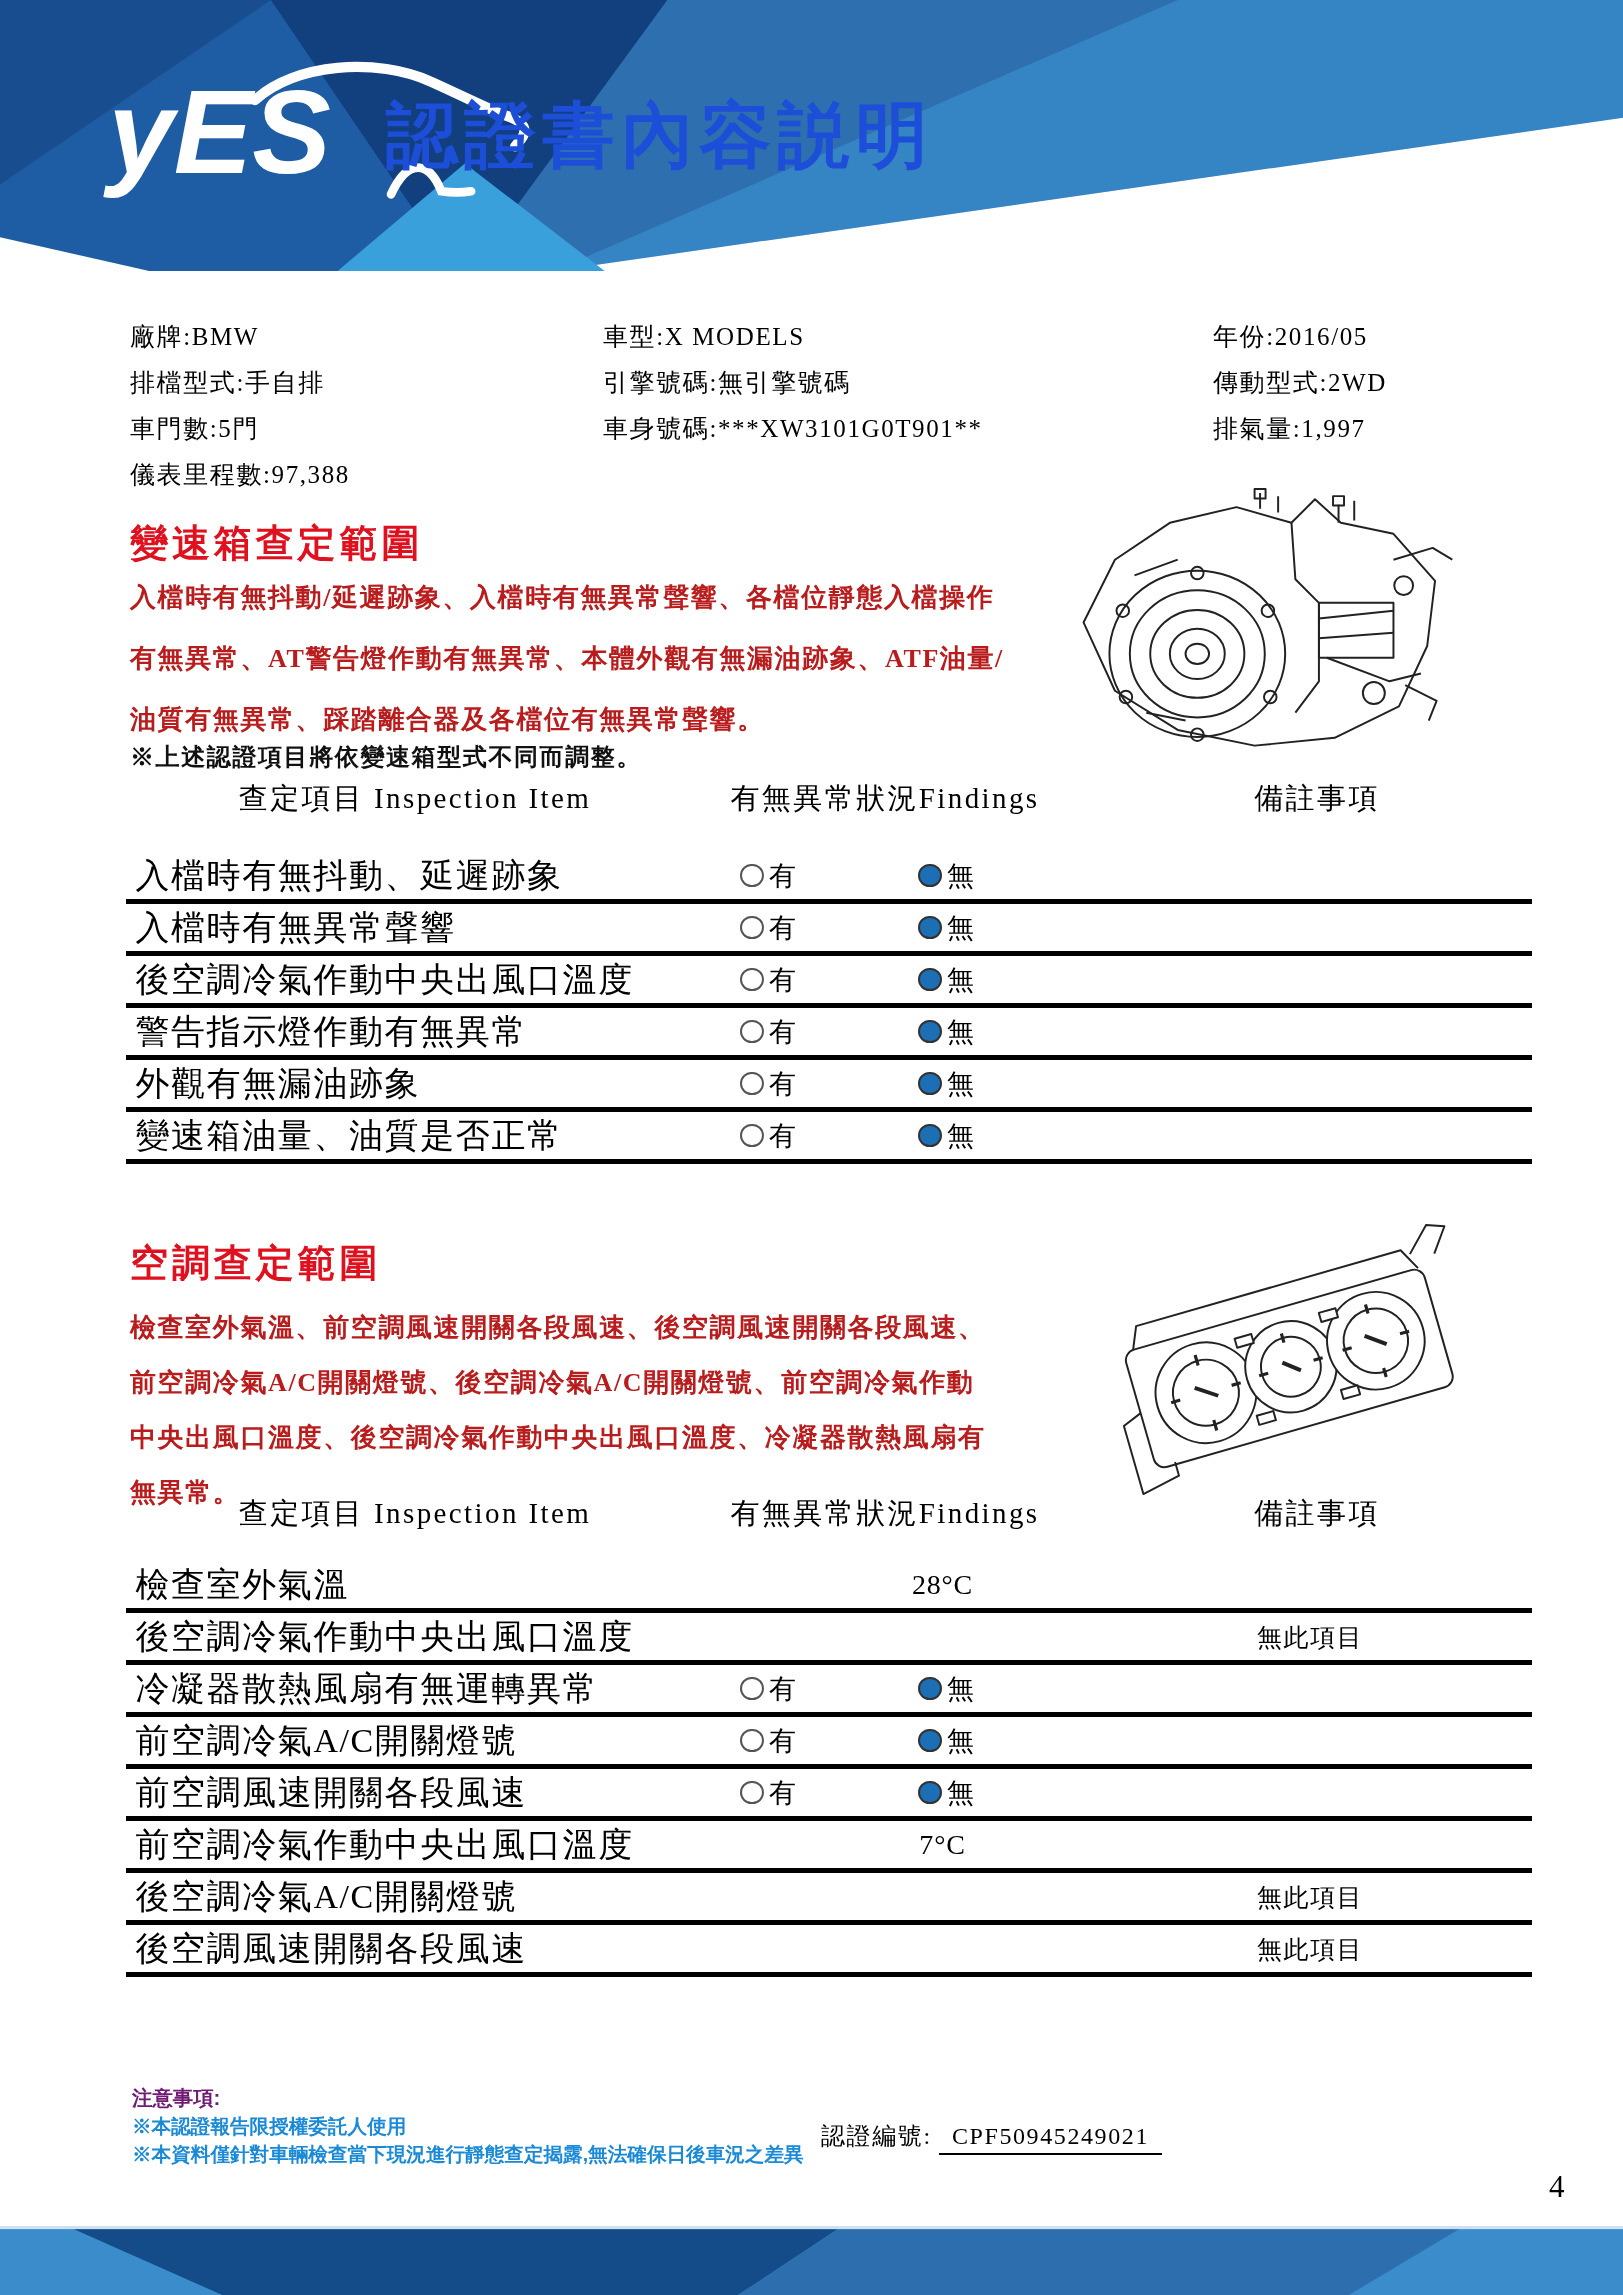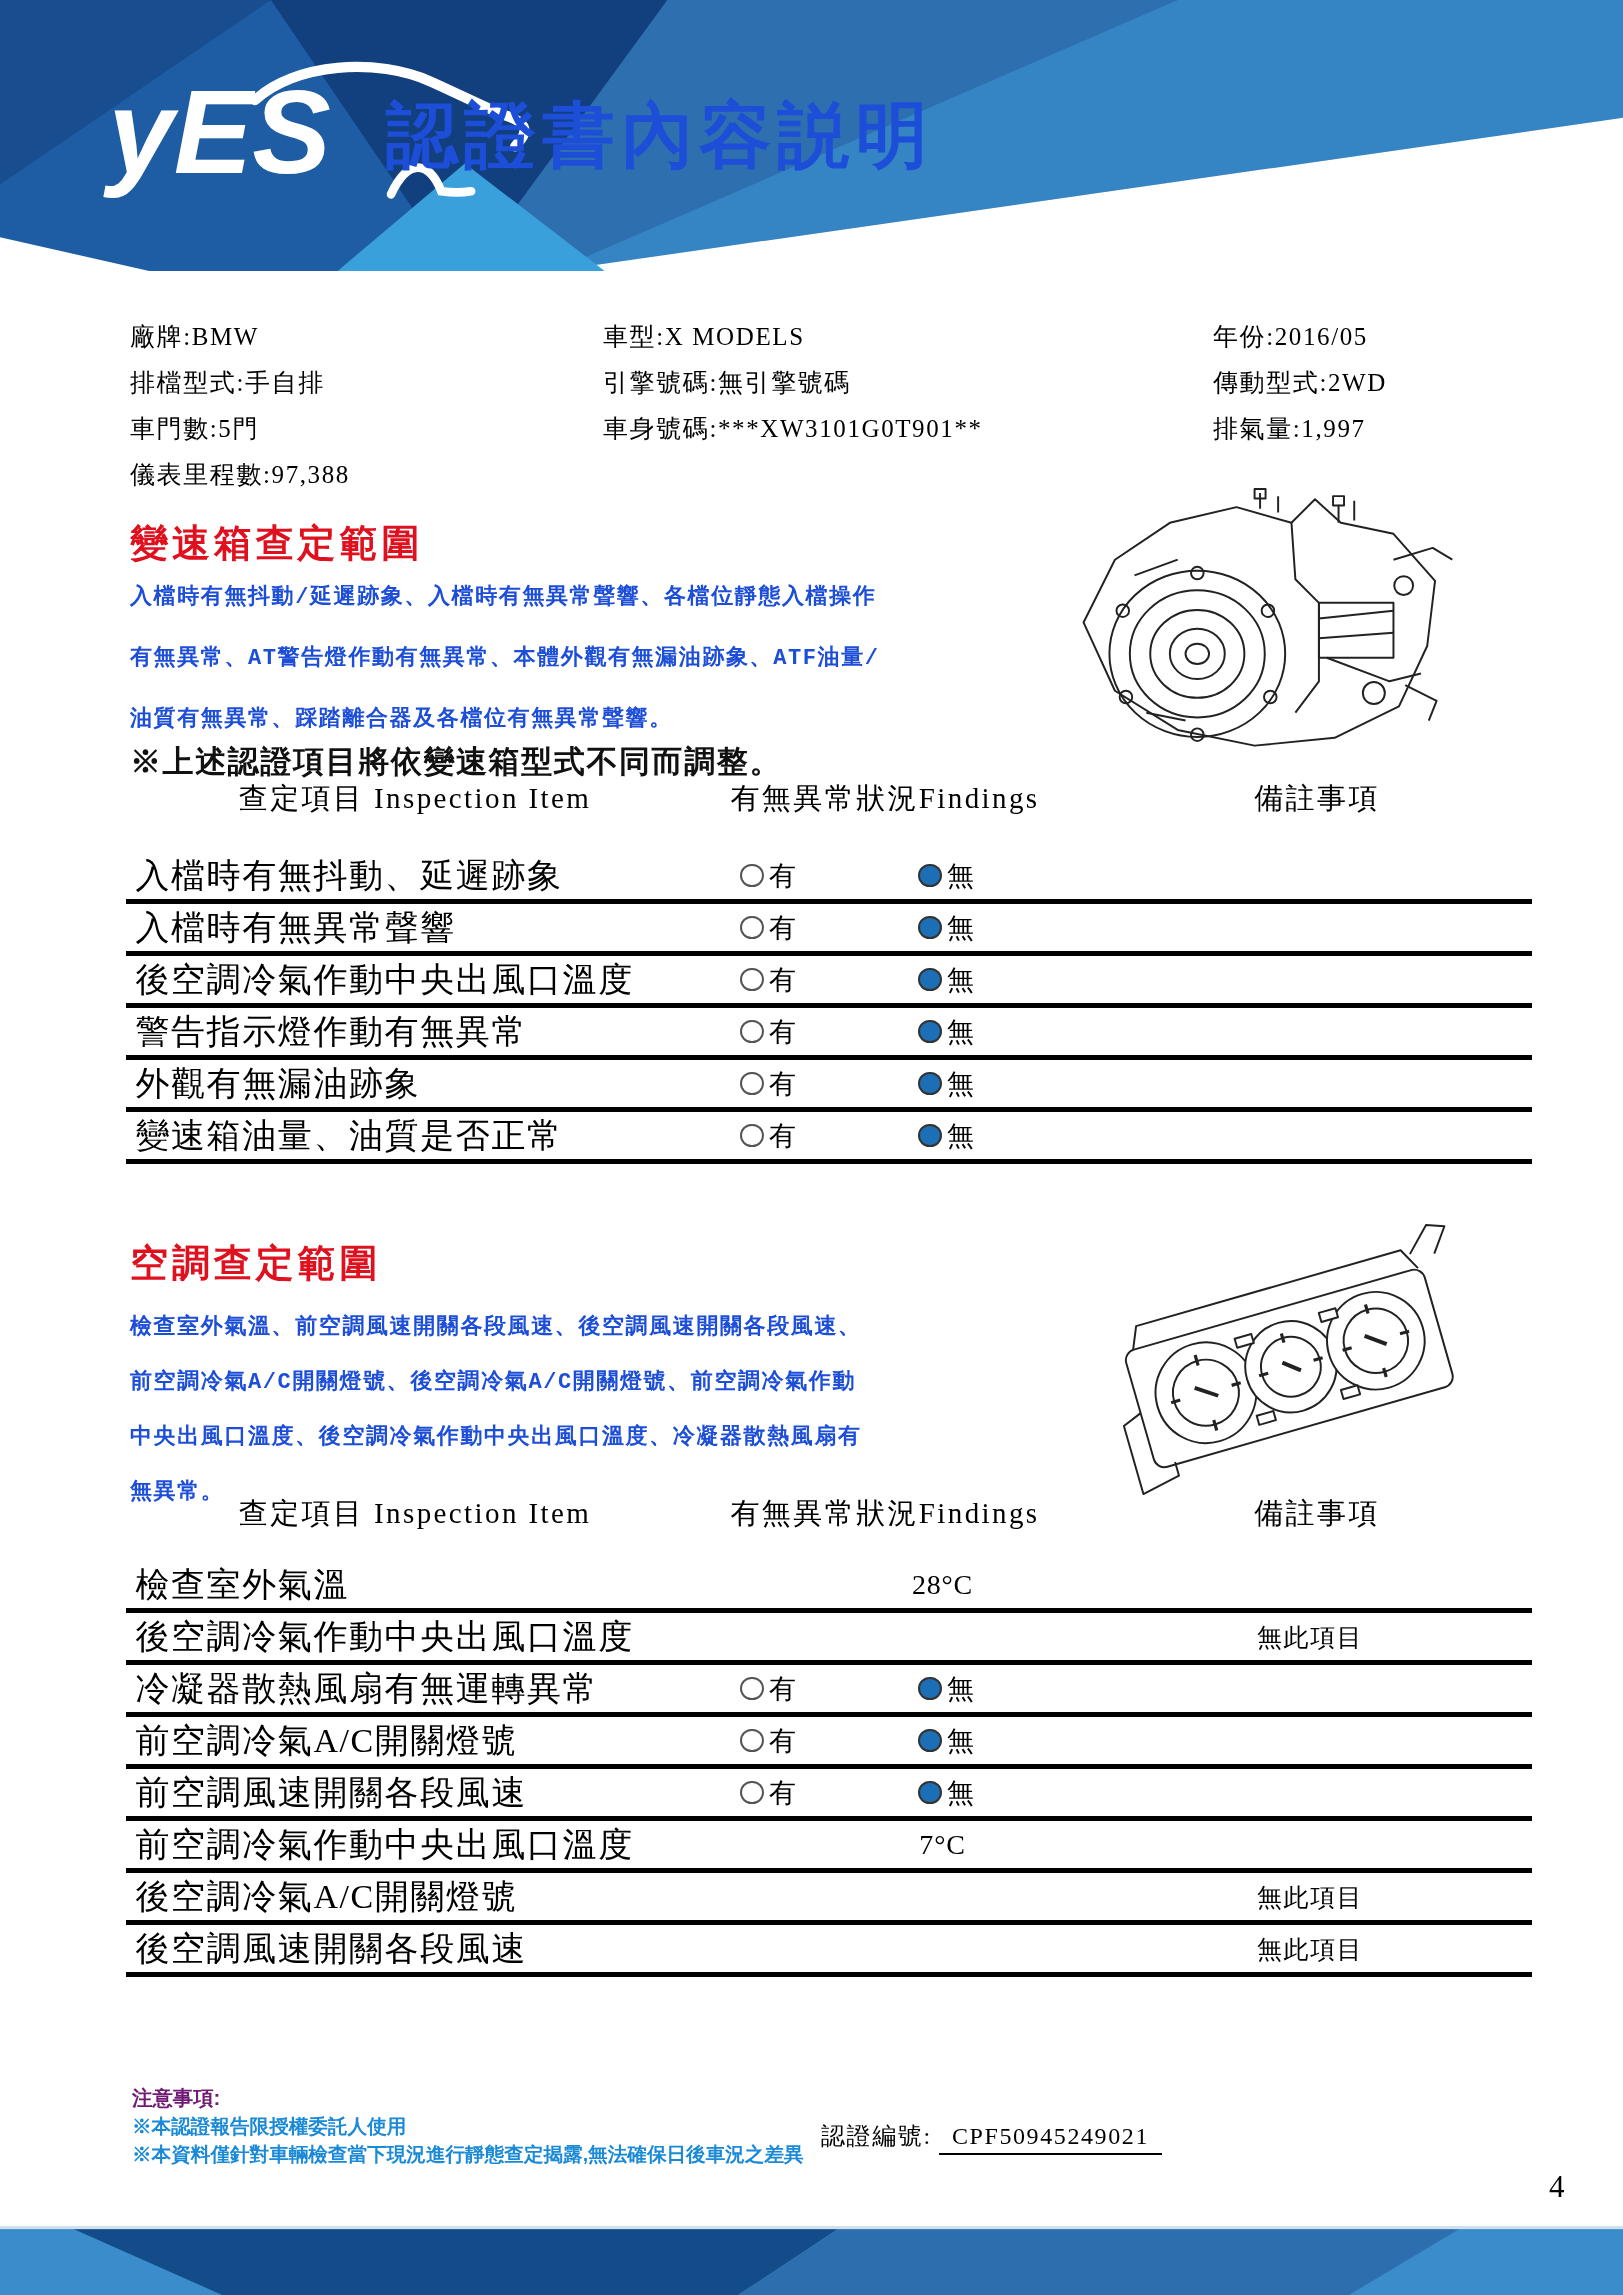--- a/index.html
+++ b/index.html
@@ -13,27 +13,27 @@
   .hdr-title{position:absolute;left:386px;top:88px;font-family:"Liberation Sans",sans-serif;
              font-weight:bold;font-size:72px;color:#1d4ed8;letter-spacing:6.3px;white-space:nowrap;}
 
   
   .info-col{position:absolute;font-size:25px;letter-spacing:1.6px;}
   .info-col .line{height:46px;line-height:46px;white-space:nowrap;}
 
   
   .sec-title{position:absolute;font-family:"Liberation Sans",sans-serif;font-weight:bold;
              font-size:38px;color:#e0111f;letter-spacing:3.9px;white-space:nowrap;}
-  .para{position:absolute;font-family:Liberation Mono, monospace;font-weight:bold;
-        font-size:22px;color:#1d4ed8;letter-spacing:1.6px;}
+  .para{position:absolute;font-family:Liberation Serif, serif;font-weight:bold;
+        font-size:26px;color:#b91c1c;letter-spacing:1.6px;}
   .para .line{white-space:nowrap;}
   .para1 .line{height:61px;line-height:61px;}
   .para2 .line{height:55px;line-height:55px;}
   .note{position:absolute;font-family:"Liberation Sans",sans-serif;font-weight:bold;
-        font-size:31px;color:#111;letter-spacing:1.6px;white-space:nowrap;}
+        font-size:24px;color:#111;letter-spacing:1.6px;white-space:nowrap;}
 
   
   .illu{position:absolute;}
 
   
   .thead{position:absolute;left:126px;width:1406px;height:47px;}
   .thead span{position:absolute;top:0;transform:translateX(-50%);white-space:nowrap;
               font-size:29px;letter-spacing:2.4px;}
   .th-item{left:289px;} .th-find{left:759px;} .th-remark{left:1191px;}
   .table{position:absolute;left:126px;width:1406px;}

